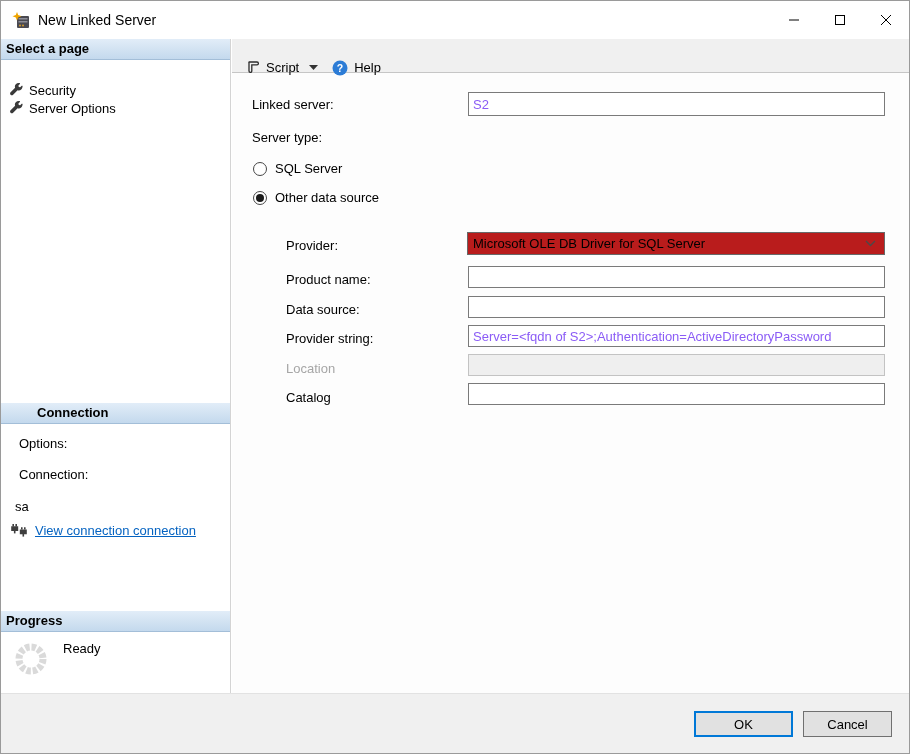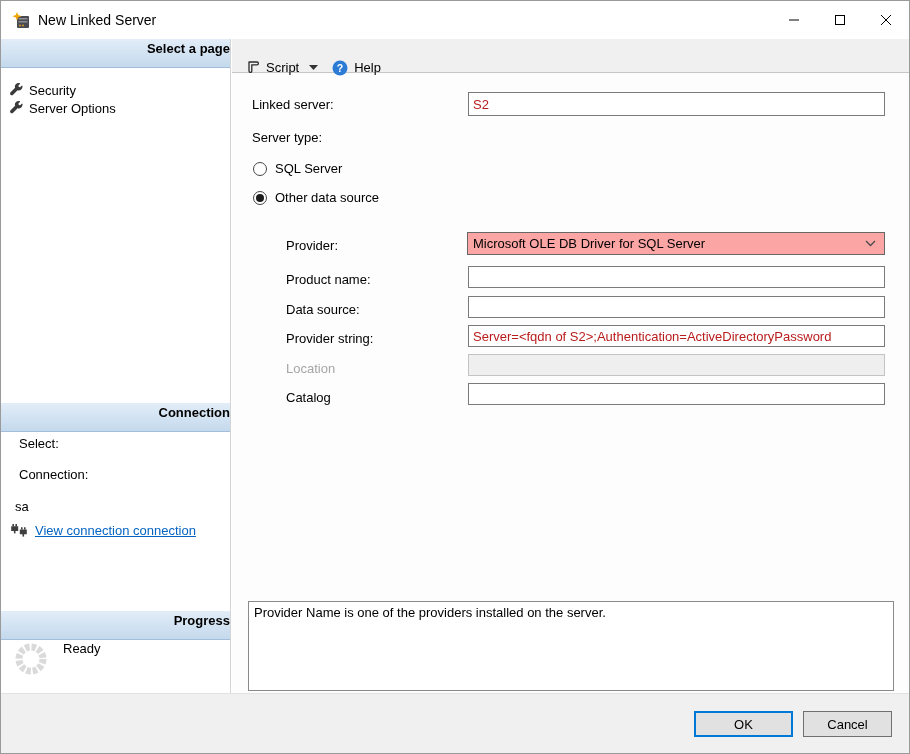--- a/index.html
+++ b/index.html
@@ -13,44 +13,44 @@
   .titlebar .title-text { margin-left:8px; font-size:14px; }
   .win-controls { margin-left:auto; display:flex; height:100%; }
   .win-btn { width:46px; height:100%; display:flex; align-items:center; justify-content:center; background:transparent; border:none; cursor:pointer; }
   .win-btn svg { display:block; }
 
   
   .body { position:absolute; top:38px; left:0; right:0; height:667px; }
 
   
   .sidebar { position:absolute; top:0; left:0; width:230px; height:100%; background:#fff; border-right:1px solid #d4d4d4; }
-  .section-header { height:29px; line-height:20px; padding-left:5px; font-weight:bold; background:linear-gradient(180deg,#e2edf8 0%,#c4d9ed 100%); border-bottom:1px solid #a3bed8;text-align:right; }
+  .section-header { height:21px; line-height:20px; padding-left:5px; font-weight:bold; background:linear-gradient(180deg,#e2edf8 0%,#c4d9ed 100%); border-bottom:1px solid #a3bed8; }
   .page-item { position:absolute; left:0; width:100%; height:18px; display:flex; align-items:center; padding-left:8px; cursor:pointer; }
   .page-item .wrench { width:14px; height:14px; margin-right:6px; flex:0 0 auto; }
   .page-item.selected .page-item-label { background:#efefef; outline:1px dotted #b5b5b5; padding:0 2px; }
   .side-label { position:absolute; left:18px; }
   .conn-value { position:absolute; left:14px; }
   .link-row { position:absolute; left:10px; display:flex; align-items:center; gap:7px; }
   .link { color:#0563c1; text-decoration:underline; cursor:pointer; }
   .spinner-row { position:absolute; left:12px; display:flex; }
   .spinner { width:36px; height:36px; }
   .ready-label { margin-left:14px; }
 
   
   .content { position:absolute; top:0; left:231px; right:0; height:100%; background:#fdfdfd; }
   .toolbar { position:absolute; top:0; left:0; right:0; height:34px; background:#f0f0f0; border-bottom:1px solid #c6c6c6; display:flex; align-items:center; padding-left:9px; }
   .tool-btn { display:flex; align-items:center; gap:6px; background:transparent; border:none; font-size:13px; font-family:inherit; cursor:pointer; padding:4px 4px;margin-top:24px; }
   .drop-arrow { margin:0 6px 0 4px; }
   .main { position:absolute; top:34px; left:0; right:0; bottom:0; }
 
   .flabel { position:absolute; white-space:nowrap; }
   .flabel.disabled { color:#a6a6a6; }
-  .tb { position:absolute; height:24px; border:1px solid #7a7a7a; background:#fff; font-family:inherit; font-size:13px; padding:10px 4px; color:#b91c1c; }
+  .tb { position:absolute; height:24px; border:1px solid #7a7a7a; background:#fff; font-family:inherit; font-size:13px; padding:10px 4px; color:#8b5cf6; }
   .tb:disabled { background:#efefef; border-color:#c3c3c3; }
-  .combo { position:absolute; height:23px; border:1px solid #686868; background:#fca5a5; display:flex; align-items:center; padding-left:5px; cursor:pointer; }
+  .combo { position:absolute; height:23px; border:1px solid #686868; background:#b91c1c; display:flex; align-items:center; padding-left:5px; cursor:pointer; }
   .combo .chev { margin-left:auto; margin-right:8px; }
 
   .radio-row { position:absolute; display:flex; align-items:center; cursor:pointer; }
   .radio { width:14px; height:14px; border:1px solid #464646; border-radius:50%; background:#fff; margin-right:8px; position:relative; }
   .radio.checked::after { content:""; position:absolute; left:2px; top:2px; width:8px; height:8px; border-radius:50%; background:#1a1a1a; }
 
   .helpbox { position:absolute; border:1px solid #8a8a8a; background:#fff; padding:3px 5px; }
 
   
   .footer { position:absolute; bottom:0; left:0; right:0; height:60px; background:#f0f0f0; border-top:1px solid #e2e2e2; }
@@ -105,21 +105,21 @@
         <span class="page-item-label">Security</span>
       </div>
       <div class="page-item" style="top:60px">
         <svg class="wrench" viewBox="0 0 14 14">
             <path fill="#3a3a3a" d="M13.6 3.1c-.1-.4-.6-.6-.9-.3L11.2 4.3l-1.4-.4-.4-1.4L10.9 1c.3-.3.1-.8-.3-.9C9.2-.2 7.7.2 6.8 1.2c-.9 1-1.2 2.4-.7 3.6L1.6 9.3c-.7.7-.7 1.8 0 2.5s1.8.7 2.5 0l4.5-4.5c1.2.5 2.6.2 3.6-.7 1-1 1.4-2.4 1.4-3.5z"></path>
           </svg>
         <span class="page-item-label">Server Options</span>
       </div>
 
       <div class="section-header" style="position:absolute; top:364px; left:0; right:0;padding-left:36px;">Connection</div>
-      <span class="side-label" style="top:397px">Select:</span>
+      <span class="side-label" style="top:397px">Options:</span>
       <span class="side-label" style="top:428px">Connection:</span>
       <span class="conn-value" style="top:460px">sa</span>
       <div class="link-row" style="top:484px">
         <svg width="17" height="15" viewBox="0 0 17 15">
           <g stroke="#3f3f3f" stroke-width="1.6" fill="none">
             <path d="M2.2 1 v2.4 M5.2 1 v2.4"></path>
               <path d="M1 4 h5.4 v3.2 h-5.4 z" fill="#3f3f3f"></path>
               <path d="M3.7 7.2 v3.2"></path>
             <path d="M10.8 4.2 v2.4 M13.8 4.2 v2.4"></path>
               <path d="M9.6 7.2 h5.4 v3.2 h-5.4 z" fill="#3f3f3f"></path>
@@ -189,21 +189,20 @@
 
         <span class="flabel" style="left:54px; top:258px">Provider string:</span>
         <input class="tb" style="left: 236px; top: 252px; width: 417px; height: 22px;" value="Server=&lt;fqdn of S2&gt;;Authentication=ActiveDirectoryPassword">
 
         <span class="flabel disabled" style="left:54px; top:288px">Location</span>
         <input class="tb" style="left: 236px; top: 281px; width: 417px; height: 22px;" disabled="" value="">
 
         <span class="flabel" style="left:54px; top:317px">Catalog</span>
         <input class="tb" style="left: 236px; top: 310px; width: 417px; height: 22px;" value="">
 
-        <div class="helpbox" style="left:16px; top:528px; width:646px; height:90px">Provider Name is one of the providers installed on the server.</div>
       </div>
     </div>
   </div>
 
   <div class="footer">
     <button class="btn default btn-ok">OK</button>
     <button class="btn btn-cancel">Cancel</button>
   </div>
 
 </div>

